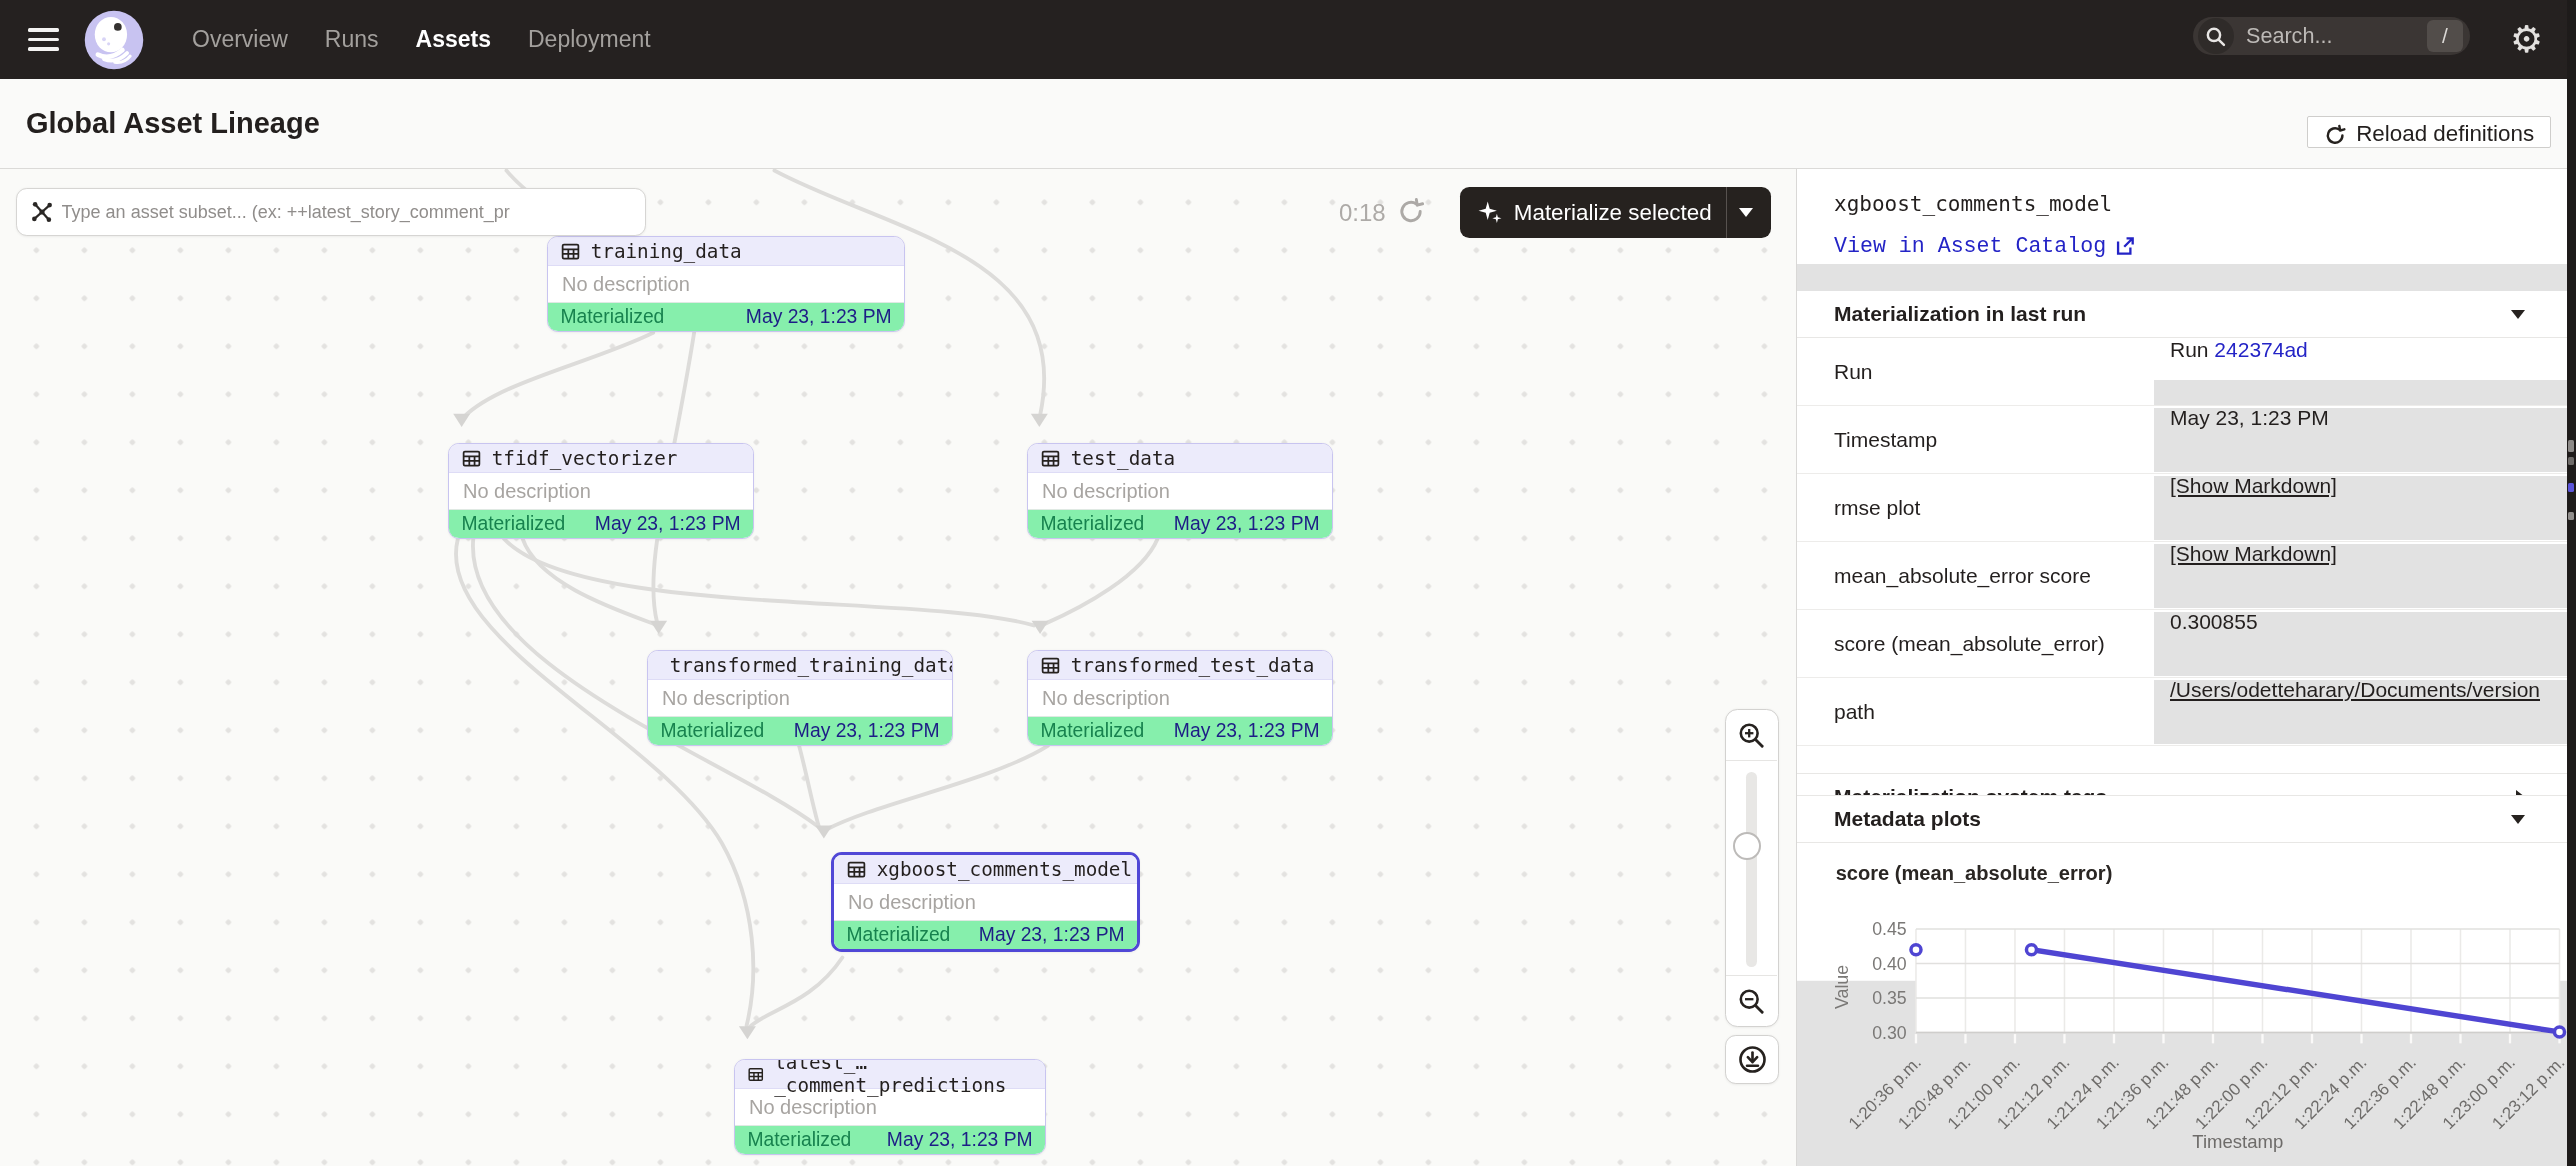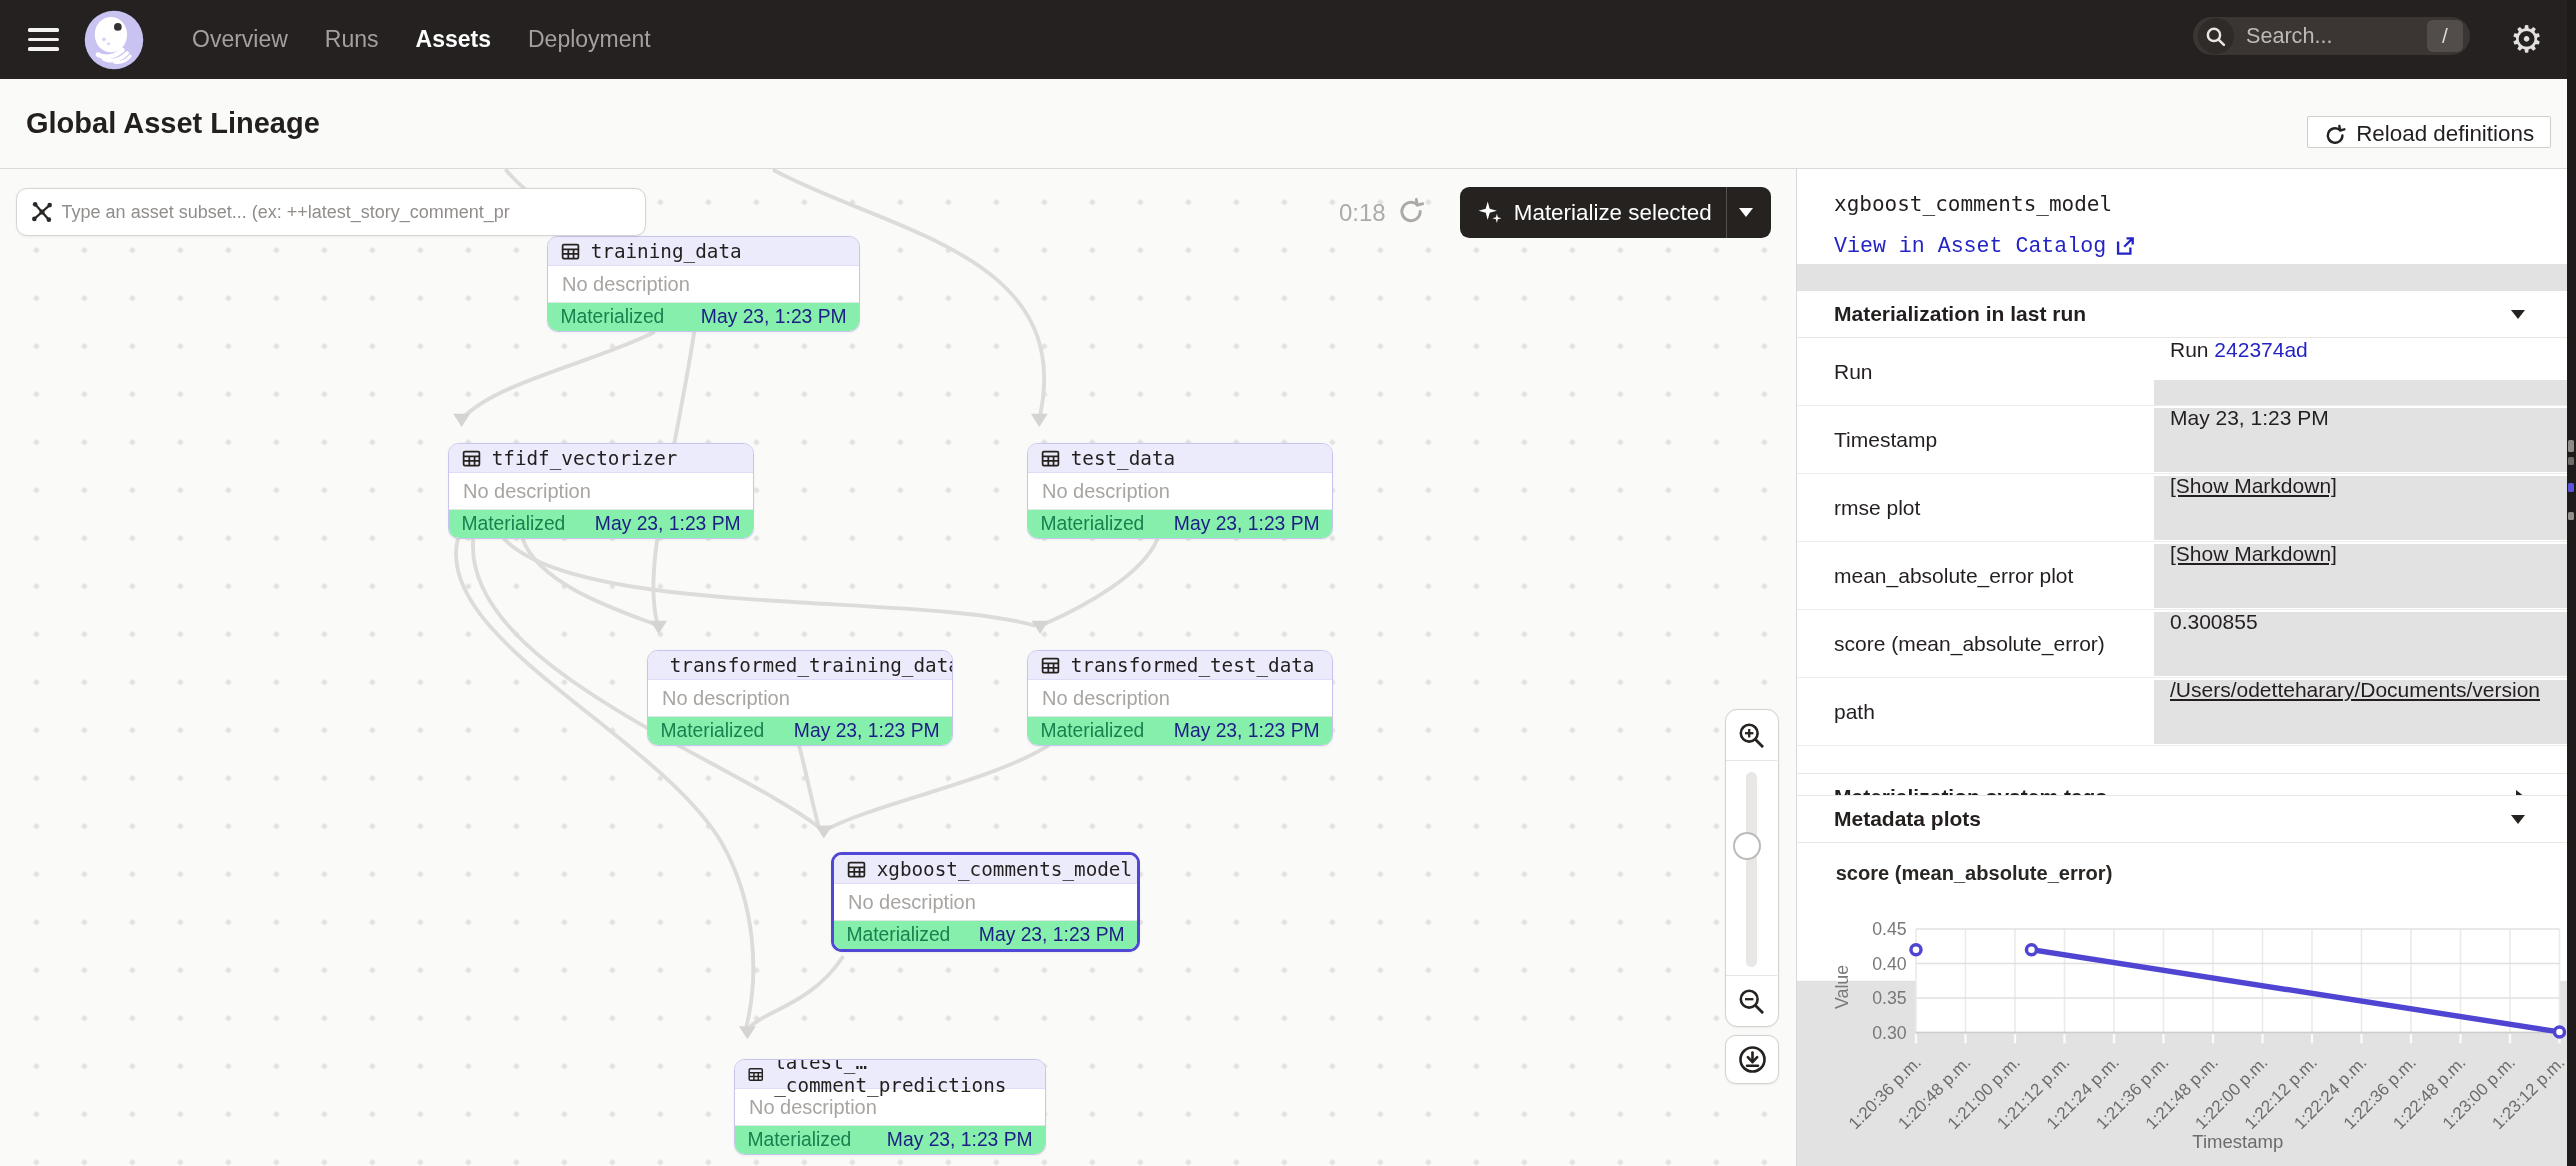--- a/index.html
+++ b/index.html
@@ -196,21 +196,21 @@
         <path d="M 592 698 C 560 828, 852 952, 934 1092 C 978 1170, 982 1262, 966 1328" stroke="#DDDCDA" stroke-width="5" fill="none" stroke-linecap="round"></path>
         <path d="M 712 271 L 734 271 L 723 288 Z" fill="#D5D4D2"></path>
         <path d="M 1334 536 L 1356 536 L 1345 553 Z" fill="#D5D4D2"></path>
         <path d="M 586 536 L 608 536 L 597 553 Z" fill="#D5D4D2"></path>
         <path d="M 841 804 L 863 804 L 852 821 Z" fill="#D5D4D2"></path>
         <path d="M 1335 804 L 1357 804 L 1346 821 Z" fill="#D5D4D2"></path>
         <path d="M 1055 1069 L 1077 1069 L 1066 1086 Z" fill="#D5D4D2"></path>
         <path d="M 956 1329 L 978 1329 L 967 1346 Z" fill="#D5D4D2"></path>
       </svg>
     <div id="nodes">
-        <div class="node" style="left: 547px; top: 67px; width: 313px;">
+        <div class="node" style="left: 547px; top: 67px; width: 358px;">
           <div class="n-head">
             <svg width="21" height="21" viewBox="0 0 24 24" fill="none" stroke="#26221F" stroke-width="2">
               <rect x="3" y="4" width="18" height="16" rx="1.5"></rect>
               <line x1="3" y1="9.5" x2="21" y2="9.5"></line>
               <line x1="9.5" y1="9.5" x2="9.5" y2="20"></line>
               <line x1="15.5" y1="9.5" x2="15.5" y2="20"></line>
               <line x1="3" y1="14.7" x2="21" y2="14.7"></line>
             </svg>
        <span class="n-name">training_data</span>
           </div>
@@ -418,21 +418,21 @@
           </div>
         </div>
         <div class="prow">
           <div class="pkey">rmse plot</div>
      <div class="pval">
             <div class="graybg"></div>
             <span class="vtext darklink">[Show Markdown]</span>
           </div>
         </div>
         <div class="prow">
-          <div class="pkey">mean_absolute_error plot</div>
+          <div class="pkey">mean_absolute_error score</div>
      <div class="pval">
             <div class="graybg"></div>
             <span class="vtext darklink">[Show Markdown]</span>
           </div>
         </div>
         <div class="prow">
           <div class="pkey">score (mean_absolute_error)</div>
      <div class="pval">
             <div class="graybg"></div>
             <span class="vtext">0.300855</span>

